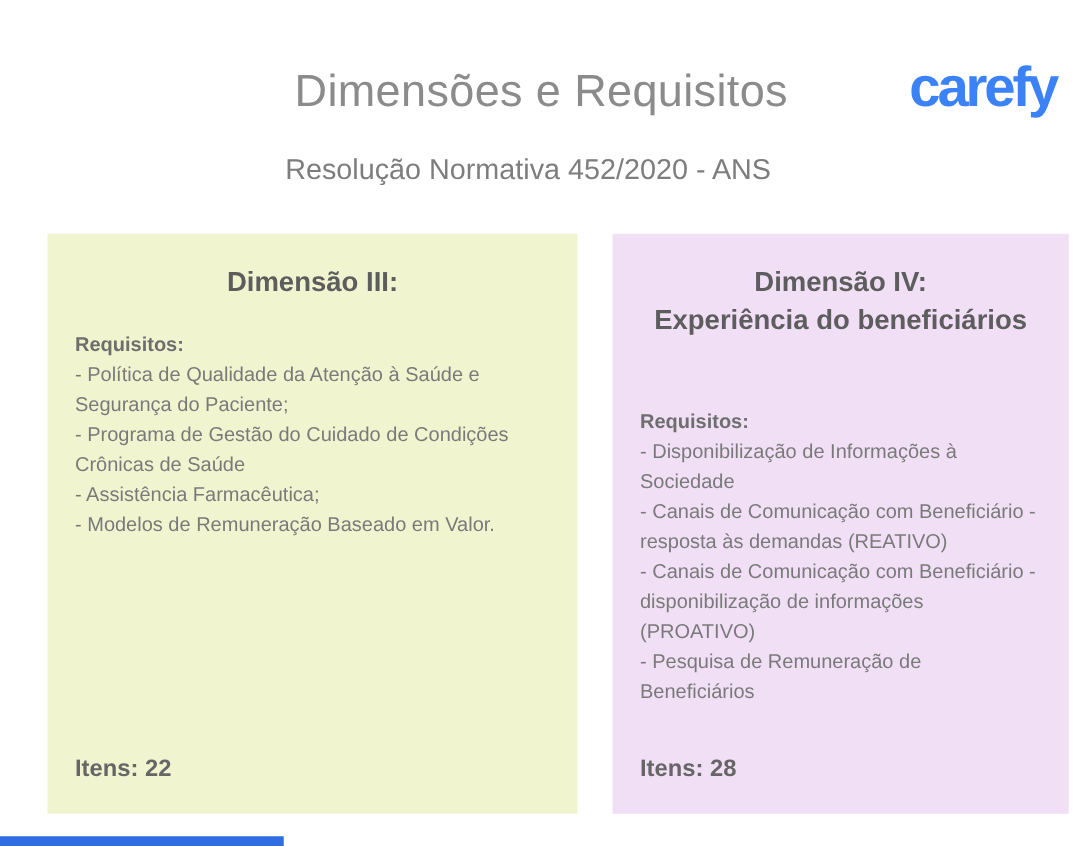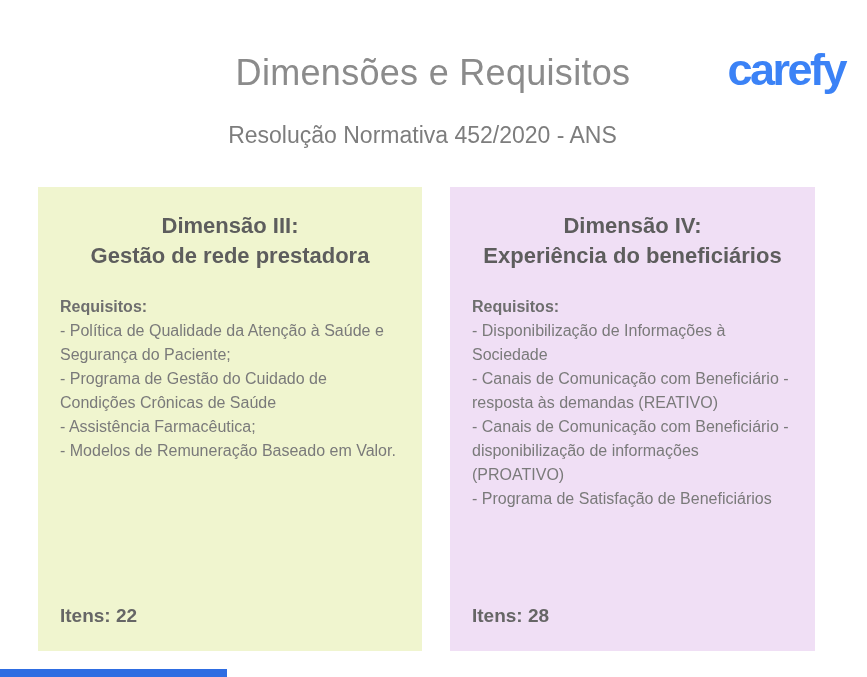--- a/index.html
+++ b/index.html
@@ -45,27 +45,27 @@
   }
 
   .cards {
     position: absolute;
     top: 187px;
     left: 38px;
     display: flex;
     gap: 28px;
   }
   .card {
-    width: 384px;
+    width: 424px;
     height: 464px;
     padding: 24px 22px 24px;
     display: flex;
     flex-direction: column;
   }
-  .card.card-right { width: 365px; }
+  .card.card-right { width: 365px; gap: 31px; }
   .card-title {
     text-align: center;
     font-weight: 700;
     font-size: 22px;
     line-height: 30px;
     color: #5d5d5d;
   }
   .card-body {
     margin-top: 24px;
     font-size: 16px;
@@ -99,21 +99,20 @@
   <div class="page-subtitle">Resolução Normativa 452/2020 - ANS</div>
 </div>
 
 <div class="logo" style="color: #3b82f6;">carefy</div>
 
 <div class="cards">
 
   <div class="card card-left" style="background: rgb(240, 245, 207);">
     <div class="card-title">
       <div>Dimensão III:</div>
-      <div>Gestão de rede prestadora</div>
     </div>
     <div class="card-body">
       <div class="req-label">Requisitos:</div>
       <div>- Política de Qualidade da Atenção à Saúde e Segurança do Paciente;</div>
       <div>- Programa de Gestão do Cuidado de Condições Crônicas de Saúde</div>
       <div>- Assistência Farmacêutica;</div>
       <div>- Modelos de Remuneração Baseado em Valor.</div>
     </div>
     <div class="card-itens">Itens: 22</div>
   </div>
@@ -121,20 +120,20 @@
   <div class="card card-right" style="background: rgb(240, 223, 245);">
     <div class="card-title">
       <div>Dimensão IV:</div>
       <div>Experiência do beneficiários</div>
     </div>
     <div class="card-body">
       <div class="req-label">Requisitos:</div>
       <div>- Disponibilização de Informações à Sociedade</div>
       <div>- Canais de Comunicação com Beneficiário - resposta às demandas (REATIVO)</div>
       <div>- Canais de Comunicação com Beneficiário - disponibilização de informações (PROATIVO)</div>
-      <div>- Programa de Satisfação de Beneficiários</div>
+      <div>- Pesquisa de Remuneração de Beneficiários</div>
     </div>
     <div class="card-itens">Itens: 28</div>
   </div>
 
 </div>
 
 <div class="footer-bar" style="background: rgb(46, 109, 226);"></div>
 
 </body></html>

